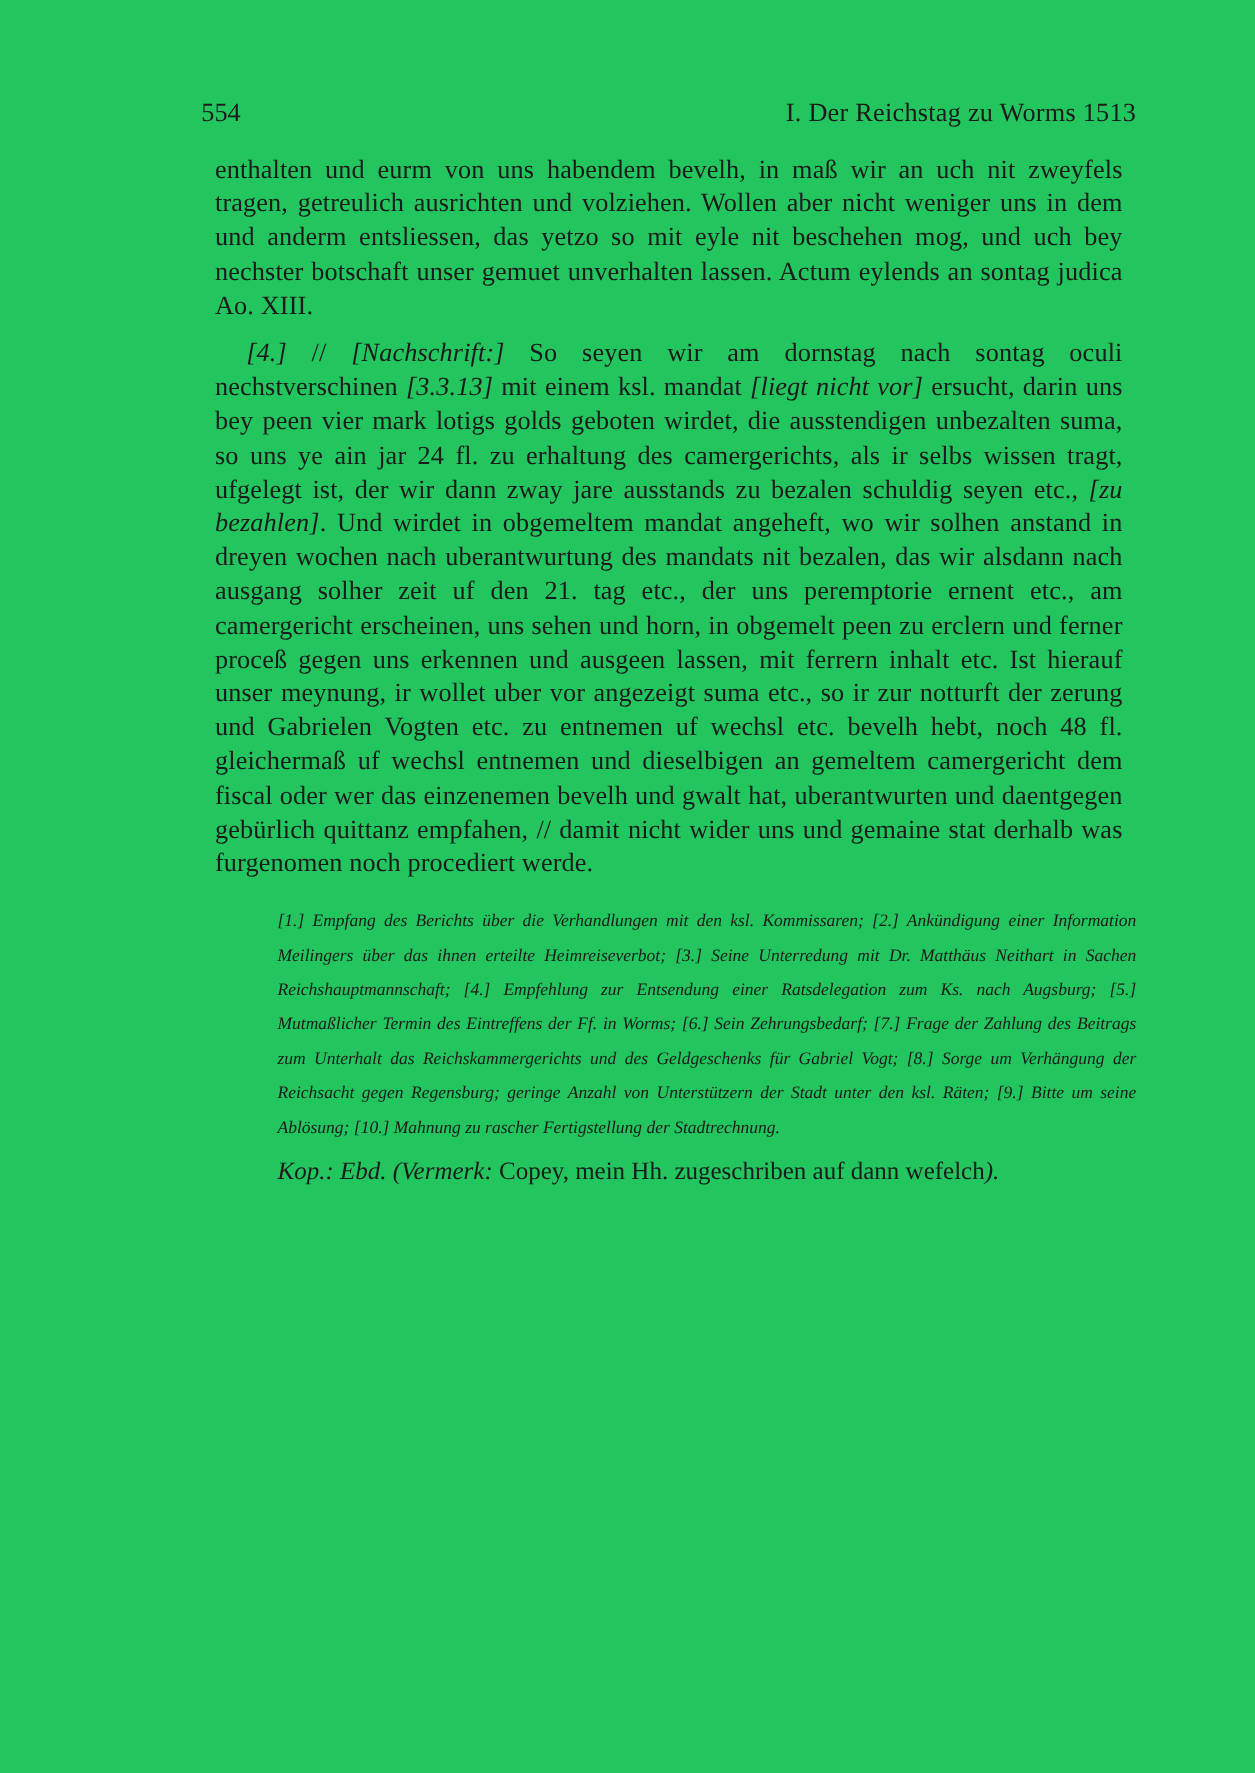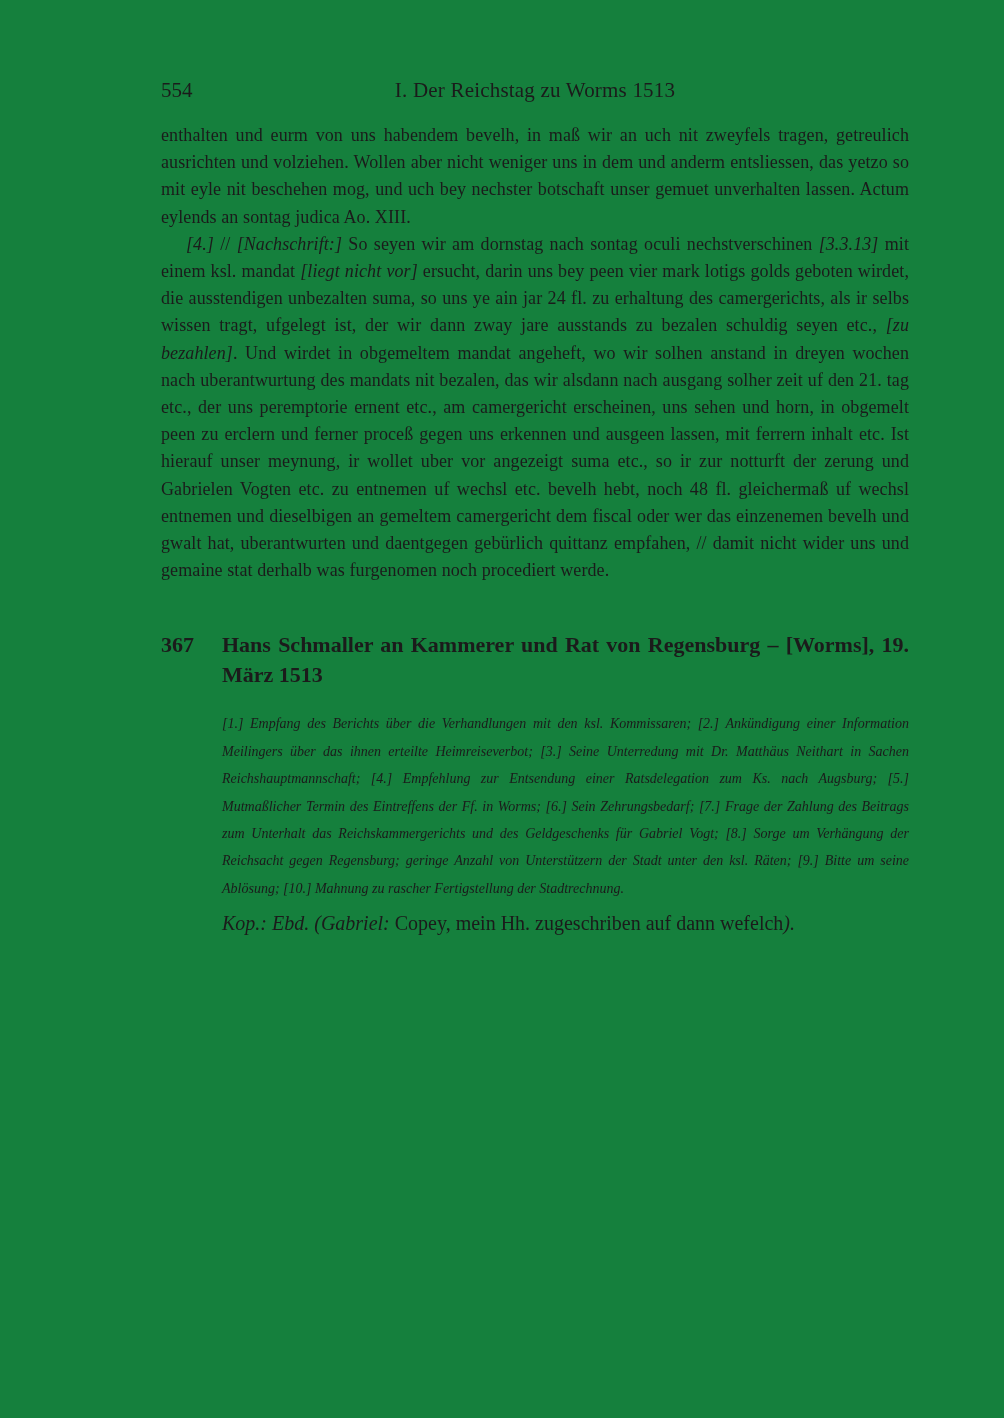--- a/index.html
+++ b/index.html
@@ -4,21 +4,21 @@
 <style>
   html, body {
     margin: 0;
     padding: 0;
     background: #e8e8e8;
   }
   .book-page {
     position: relative;
     width: 1004px;
     height: 1418px;
-    background: #15803d;
+    background: #22c55e;
     color: #1b1b1b;
     font-family: "Liberation Serif", "DejaVu Serif", serif;
     overflow: hidden;
   }
   .content {
     position: absolute;
     left: 161px;
     top: 76px;
     width: 748px;
   }
@@ -28,26 +28,26 @@
     margin-bottom: 18px;
     font-size: 21px;
     line-height: 28px;
   }
   .page-number {
     position: absolute;
     left: 0;
     top: 0;
   }
   .running-title {
-    text-align: center;
+    text-align: right;
     letter-spacing: 0.2px;
   }
   .letter-body p {
-    margin: 0;
-    font-size: 18px;
+    margin: 11px;
+    font-size: 21px;
     line-height: 27.2px;
     text-align: justify;
     letter-spacing: 0.1px;
   }
   .letter-body p.indented {
     text-indent: 25px;
   }
   .entry-heading {
     display: flex;
     margin-top: 46px;
@@ -92,25 +92,21 @@
     <div class="page-header">
       <span class="page-number">554</span>
       <div class="running-title">I. Der Reichstag zu Worms 1513</div>
     </div>
 
     <div class="letter-body">
       <p><span class="roman">enthalten und eurm von uns habendem bevelh, in maß wir an uch nit zweyfels tragen, getreulich ausrichten und volziehen. Wollen aber nicht weniger uns in dem und anderm entsliessen, das yetzo so mit eyle nit beschehen mog, und uch bey nechster botschaft unser gemuet unverhalten lassen. Actum eylends an sontag judica Ao. XIII.</span></p>
       <p class="indented"><span class="italic">[4.]</span><span class="roman"> // </span><span class="italic">[Nachschrift:]</span><span class="roman"> So seyen wir am dornstag nach sontag oculi nechstverschinen </span><span class="italic">[3.3.13]</span><span class="roman"> mit einem ksl. mandat </span><span class="italic">[liegt nicht vor]</span><span class="roman"> ersucht, darin uns bey peen vier mark lotigs golds geboten wirdet, die ausstendigen unbezalten suma, so uns ye ain jar 24 fl. zu erhaltung des camergerichts, als ir selbs wissen tragt, ufgelegt ist, der wir dann zway jare ausstands zu bezalen schuldig seyen etc., </span><span class="italic">[zu bezahlen]</span><span class="roman">. Und wirdet in obgemeltem mandat angeheft, wo wir solhen anstand in dreyen wochen nach uberantwurtung des mandats nit bezalen, das wir alsdann nach ausgang solher zeit uf den 21. tag etc., der uns peremptorie ernent etc., am camergericht erscheinen, uns sehen und horn, in obgemelt peen zu erclern und ferner proceß gegen uns erkennen und ausgeen lassen, mit ferrern inhalt etc. Ist hierauf unser meynung, ir wollet uber vor angezeigt suma etc., so ir zur notturft der zerung und Gabrielen Vogten etc. zu entnemen uf wechsl etc. bevelh hebt, noch 48 fl. gleichermaß uf wechsl entnemen und dieselbigen an gemeltem camergericht dem fiscal oder wer das einzenemen bevelh und gwalt hat, uberantwurten und daentgegen gebürlich quittanz empfahen, // damit nicht wider uns und gemaine stat derhalb was furgenomen noch procediert werde.</span></p>
     </div>
 
-    <div class="entry-heading">
-      <span class="entry-number">367</span>
-      <span class="entry-title">Hans Schmaller an Kammerer und Rat von Regensburg – [Worms], 19. März 1513</span>
-    </div>
 
     <div class="entry-summary"><span class="italic">[1.] Empfang des Berichts über die Verhandlungen mit den ksl. Kommissaren; [2.] Ankündigung einer Information Meilingers über das ihnen erteilte Heimreiseverbot; [3.] Seine Unterredung mit Dr. Matthäus Neithart in Sachen Reichshauptmannschaft; [4.] Empfehlung zur Entsendung einer Ratsdelegation zum Ks. nach Augsburg; [5.] Mutmaßlicher Termin des Eintreffens der Ff. in Worms; [6.] Sein Zehrungsbedarf; [7.] Frage der Zahlung des Beitrags zum Unterhalt das Reichskammergerichts und des Geldgeschenks für Gabriel Vogt; [8.] Sorge um Verhängung der Reichsacht gegen Regensburg; geringe Anzahl von Unterstützern der Stadt unter den ksl. Räten; [9.] Bitte um seine Ablösung; [10.] Mahnung zu rascher Fertigstellung der Stadtrechnung.</span></div>
 
     <div class="entry-source">
-      <div><span class="italic">Kop.: Ebd. (Gabriel: </span><span class="roman">Copey, mein Hh. zugeschriben auf dann wefelch</span><span class="italic">).</span></div>
+      <div><span class="italic">Kop.: Ebd. (Vermerk: </span><span class="roman">Copey, mein Hh. zugeschriben auf dann wefelch</span><span class="italic">).</span></div>
     </div>
 
   </div>
 </div>
 
 </body></html>

